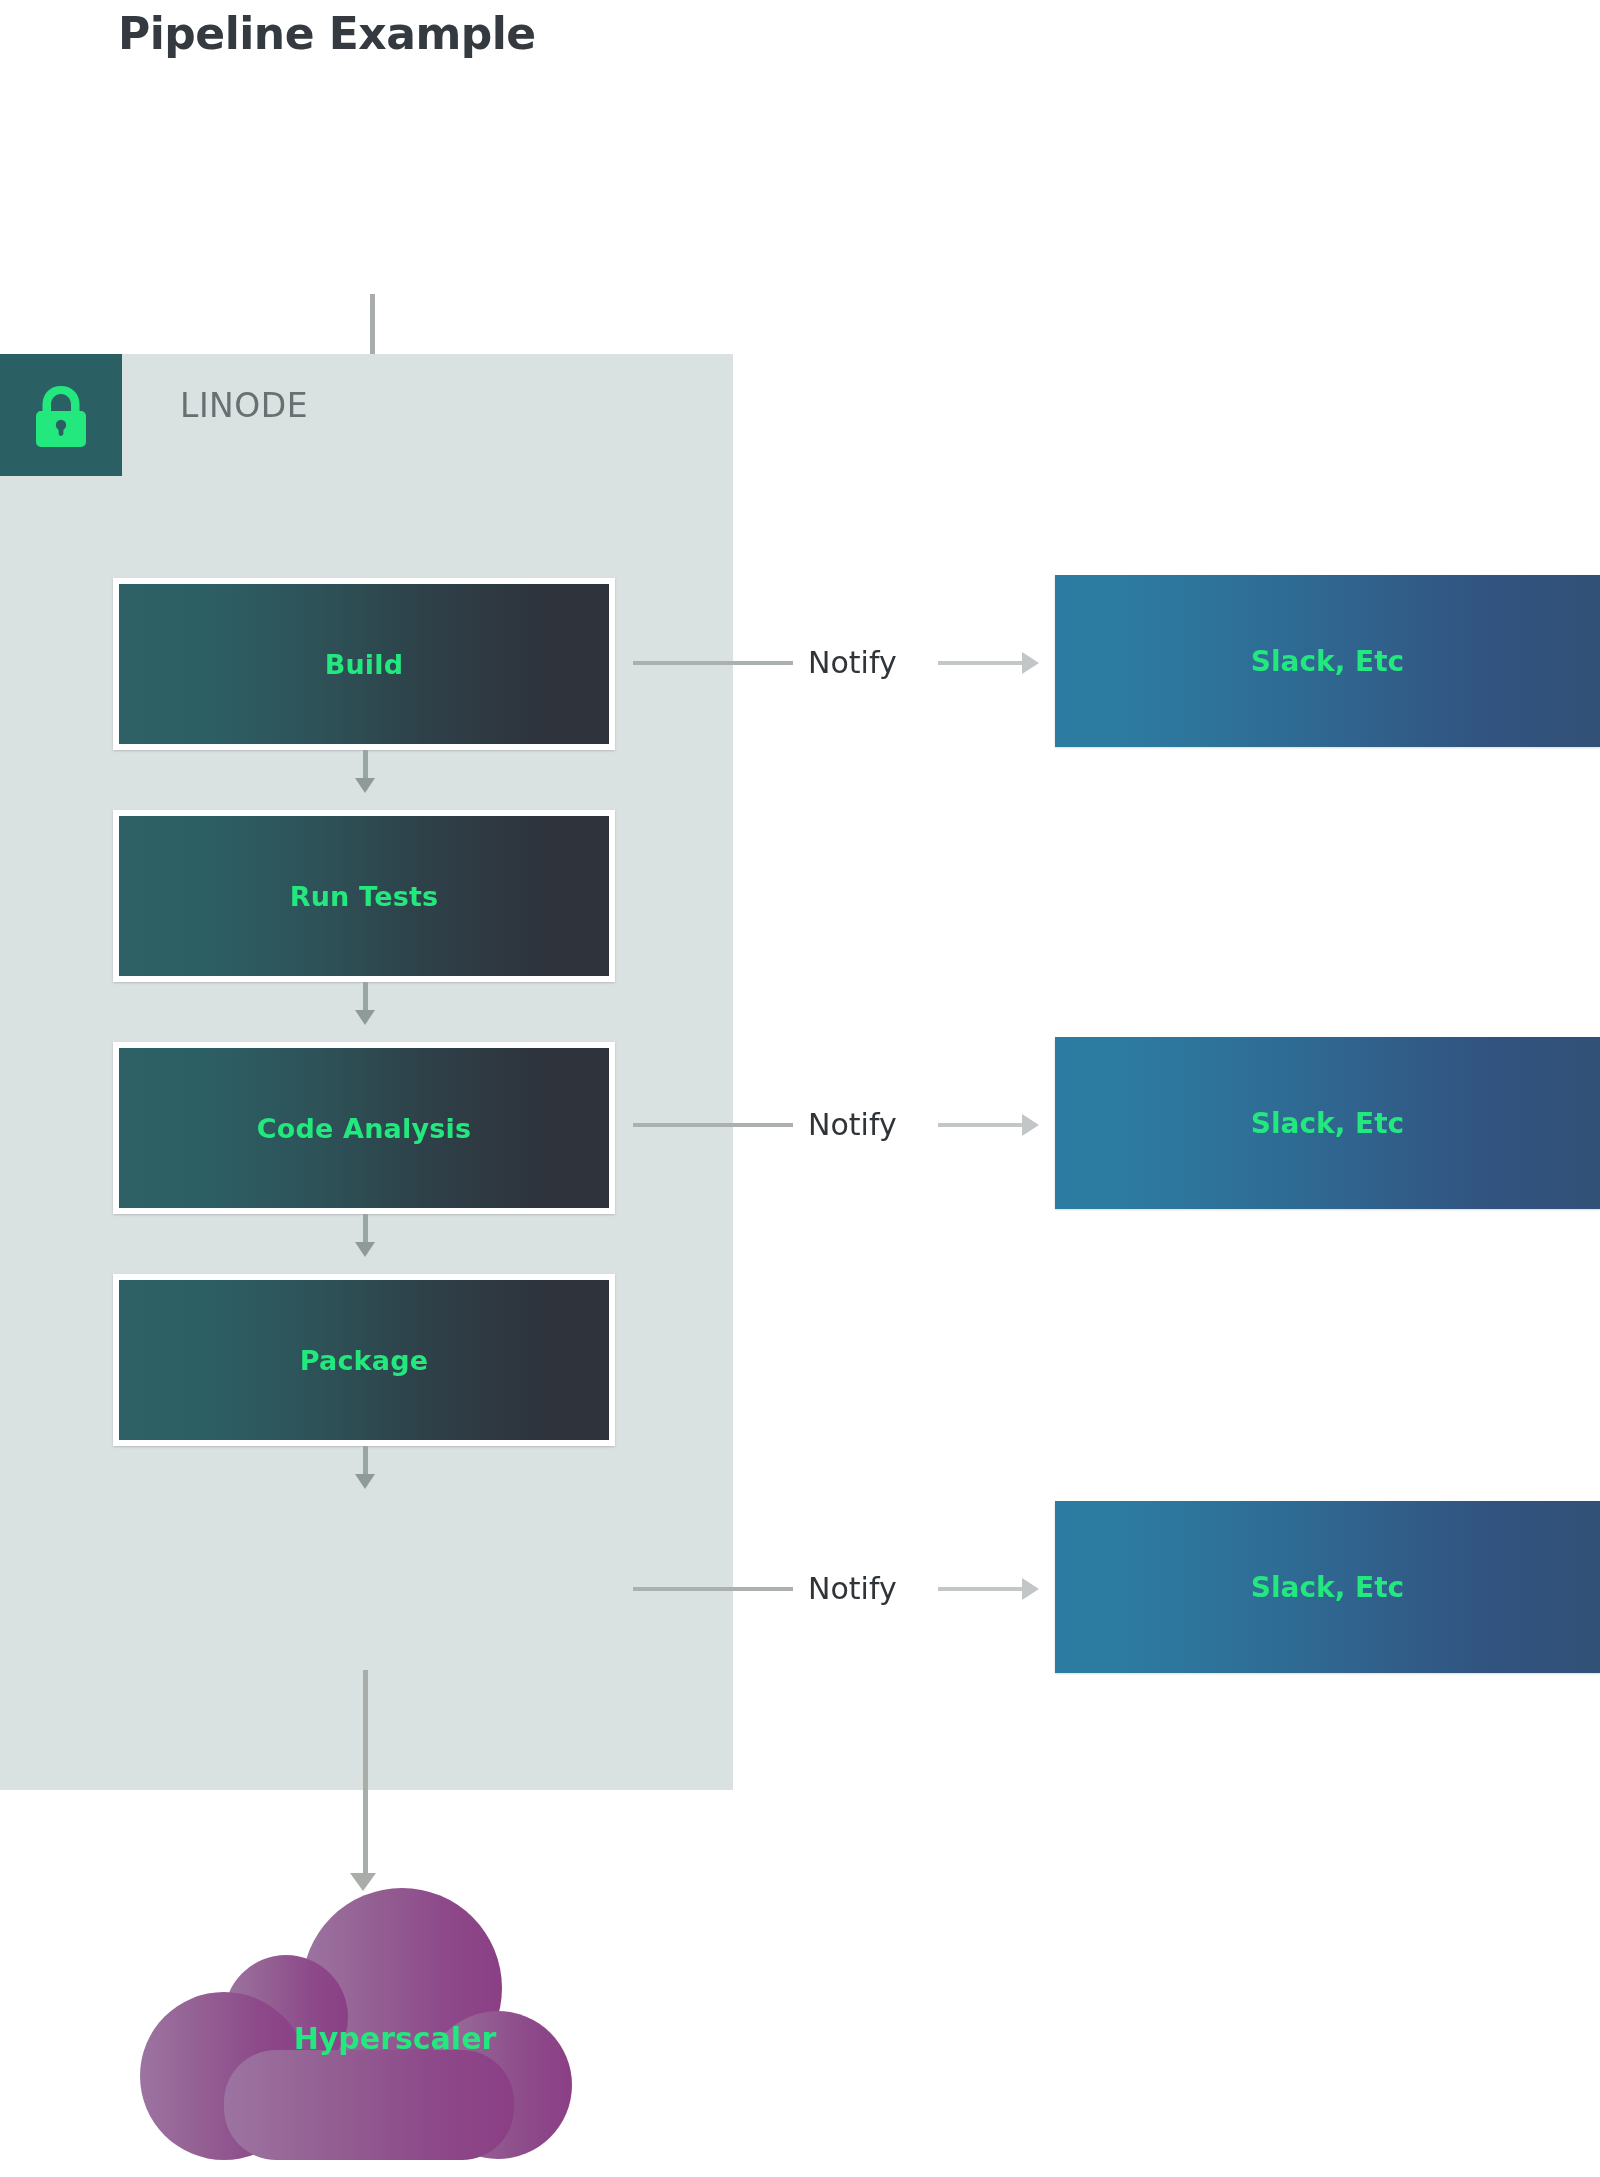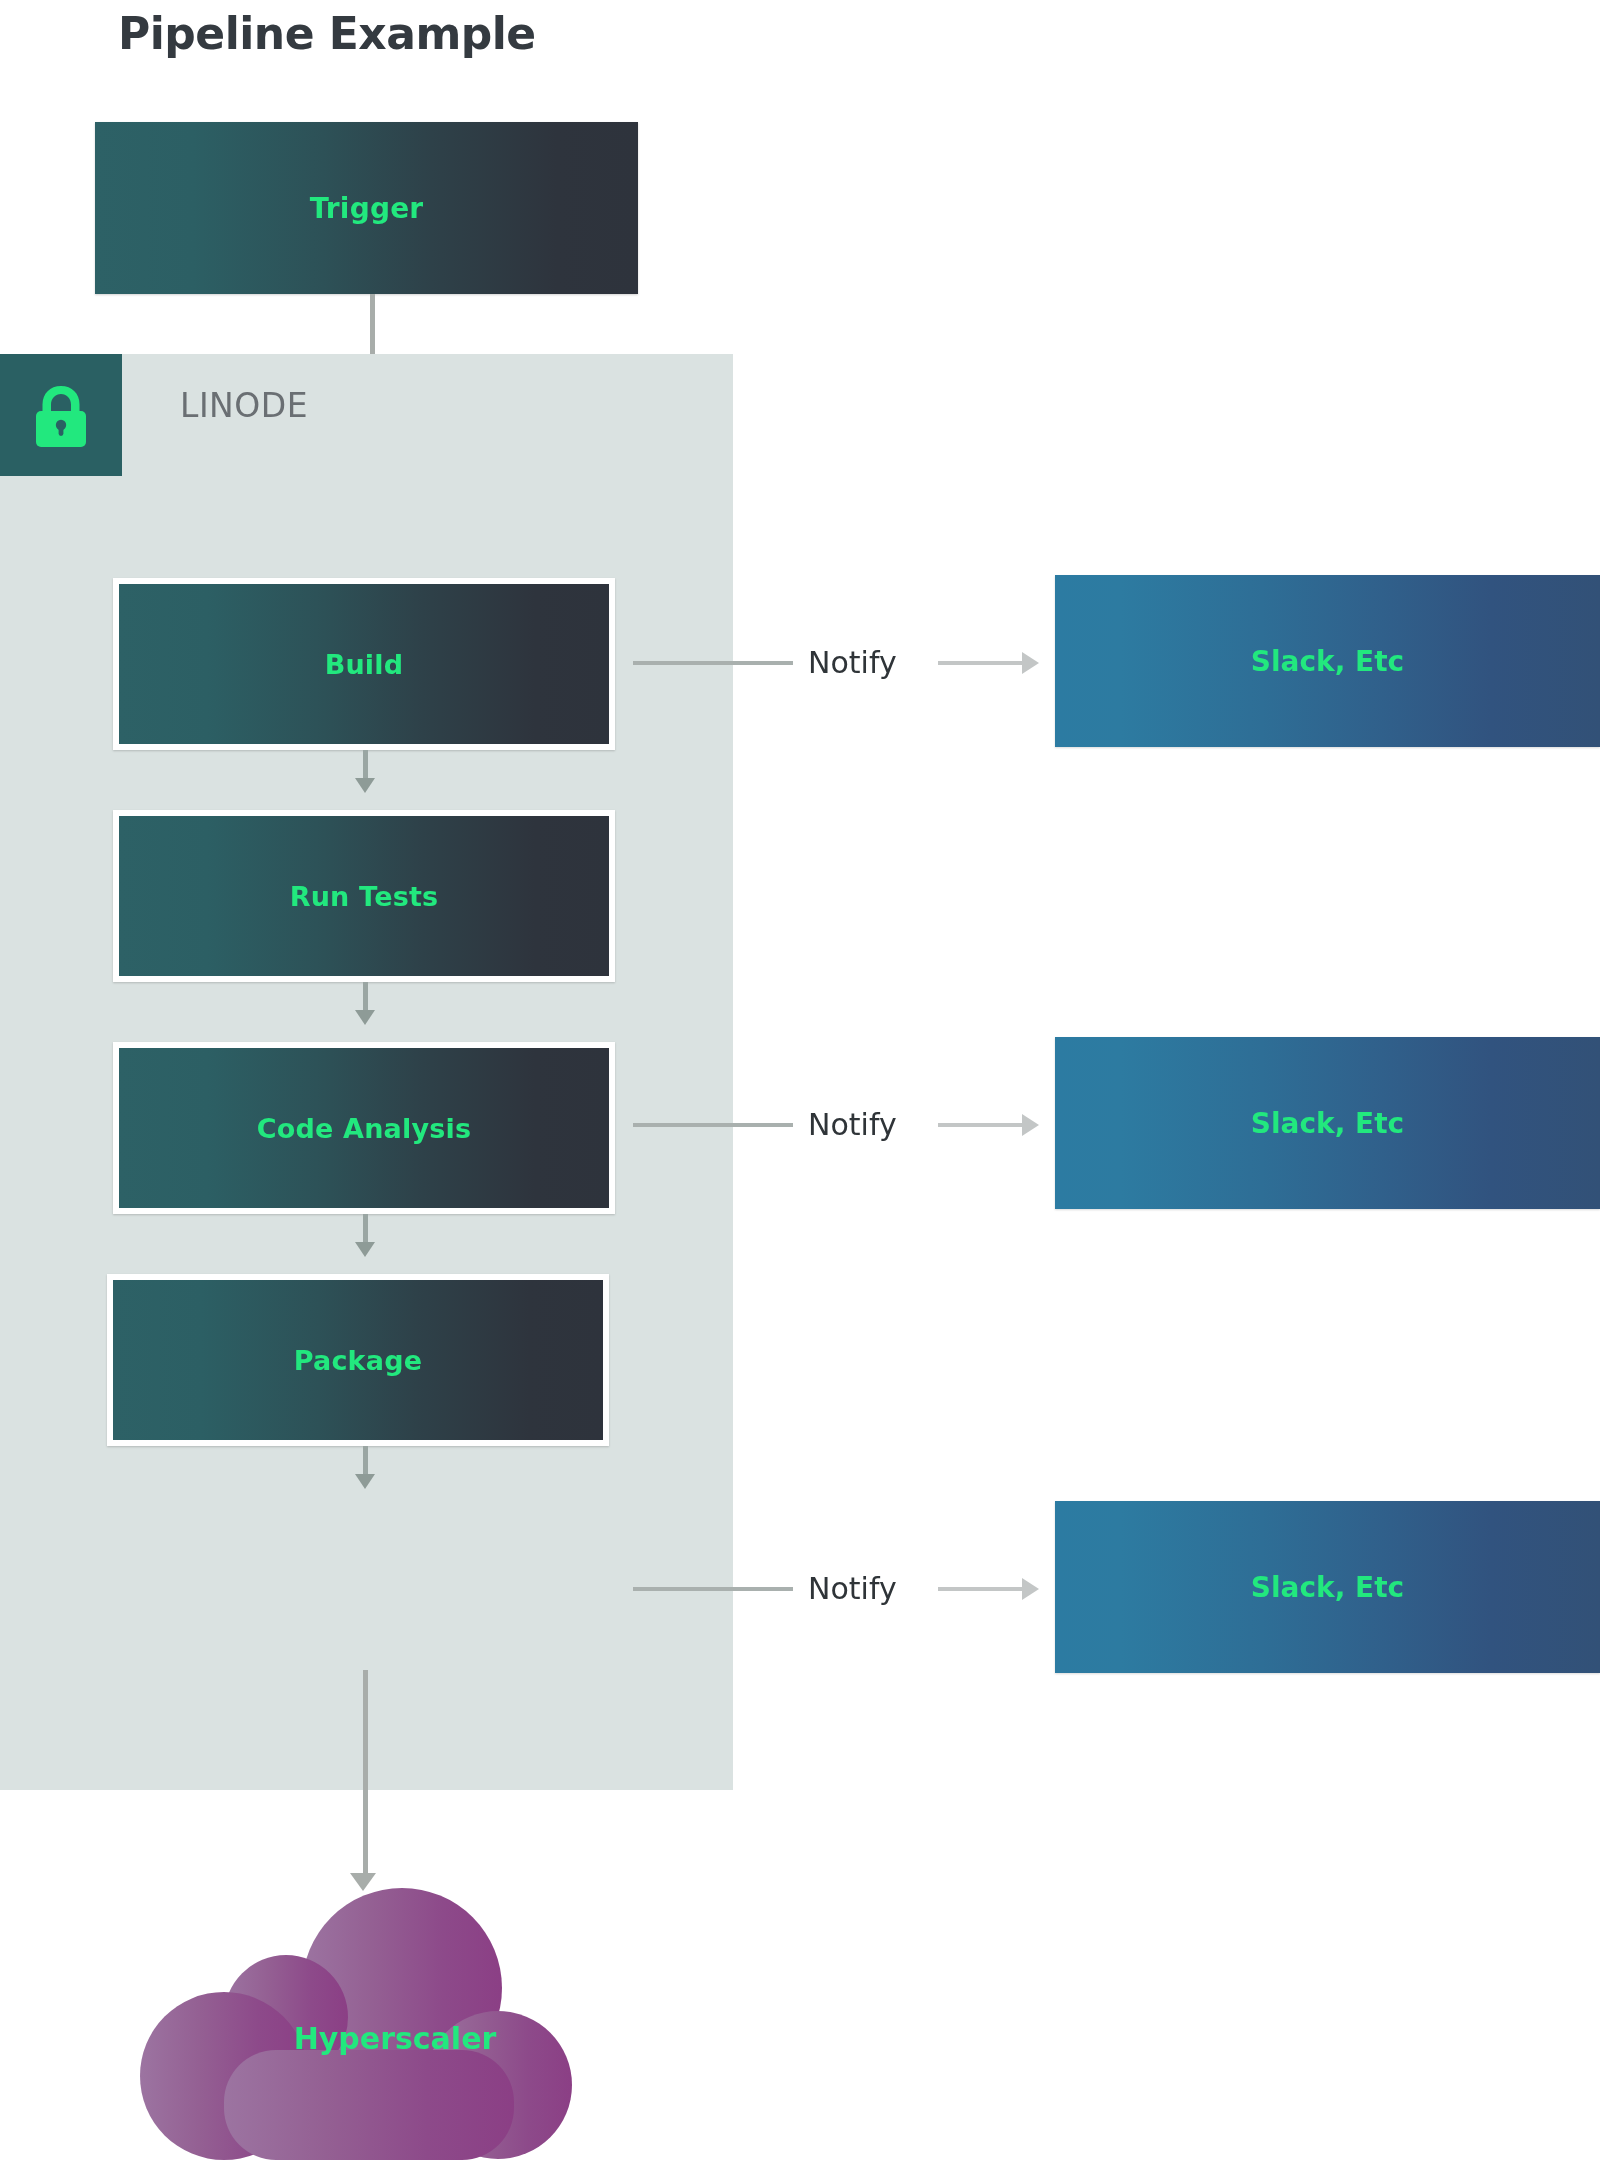--- a/index.html
+++ b/index.html
@@ -92,23 +92,20 @@
     transform:translate(10px,18px);white-space:nowrap;margin-left:40px;
   }
 </style>
 </head>
 <body>
 
 <div id="stage">
 
   <div class="page-title">Pipeline Example</div>
 
-  <div class="stagebox trigger-box" style="left:95px;top:122px;width:543px;height:172px;">
-    <span class="lbl">Trigger</span>
-  </div>
 
   <div class="vline" style="left:370px;top:294px;height:230px;"></div>
   <div class="arrowhead-down" style="left:357px;top:524px;"></div>
 
   <div class="zone-panel"></div>
 
   <div class="zone-badge">
     <span>
       <svg width="62" height="70" viewBox="0 0 62 70" aria-hidden="true">
         <path d="M31 6 C20 6 12.5 13.5 12.5 24.5 L12.5 33 L21 33 L21 24.5
@@ -149,21 +146,21 @@
   <div class="arrowhead-down sm" style="left:355px;top:1242px;"></div>
 
   <div class="hline" style="left:633px;top:1123px;width:160px;"></div>
   <div class="notify-label" style="left:808px;top:1107px;">Notify</div>
   <div class="hline light" style="left:938px;top:1123px;width:88px;"></div>
   <div class="arrowhead-right" style="left:1022px;top:1114px;"></div>
   <div class="notifybox" style="left:1055px;top:1037px;width:545px;height:172px;">
     <span class="lbl">Slack, Etc</span>
   </div>
 
-  <div class="stagebox bordered" style="left:107px;top:1274px;width:490px;height:160px;justify-content:center;">
+  <div class="stagebox bordered" style="left:113px;top:1274px;width:490px;height:160px;justify-content:center;">
     <span class="lbl">Package</span>
   </div>
   <div class="vline dim" style="left:363px;top:1446px;height:30px;"></div>
   <div class="arrowhead-down sm" style="left:355px;top:1474px;"></div>
 
 
   <div class="hline" style="left:633px;top:1587px;width:160px;"></div>
   <div class="notify-label" style="left:808px;top:1571px;">Notify</div>
   <div class="hline light" style="left:938px;top:1587px;width:88px;"></div>
   <div class="arrowhead-right" style="left:1022px;top:1578px;"></div>

